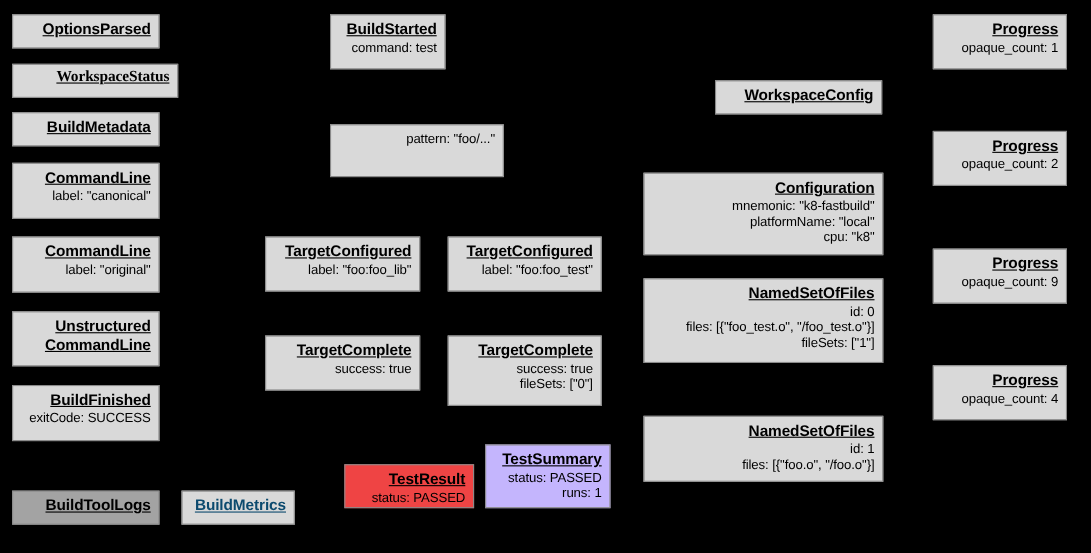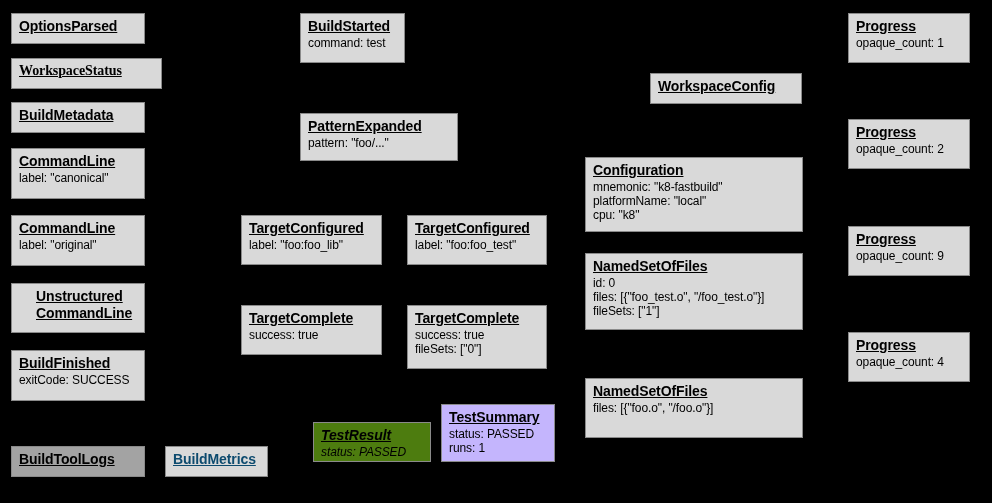--- a/index.html
+++ b/index.html
@@ -8,20 +8,21 @@
     padding: 0;
     background: #000000;
   }
   #canvas {
     position: relative;
     width: 992px;
     height: 503px;
     background: #000000;
     overflow: hidden;
     font-family: "Liberation Sans", sans-serif;
+    text-align: right;
   }
   .node {
     position: absolute;
     box-sizing: border-box;
     background: #d9d9d9;
     border: 1px solid #8a8a8a;
     color: #000000;
     padding: 4px 7px 5px 7px;
     line-height: 1.18;
   }
@@ -83,21 +84,20 @@
     <div class="node" style="left: 165px; top: 446px; width: 103px; height: 31px; background: rgb(217, 217, 217); border-color: rgb(138, 138, 138); color: #0c4a6e;">
       <div class="node-title">BuildMetrics</div>
     </div>
     <div class="node" style="left: 300px; top: 13px; width: 105px; height: 50px; background: rgb(217, 217, 217); border-color: rgb(138, 138, 138); color: rgb(0, 0, 0);">
       <div class="node-title">BuildStarted</div>
       <div class="node-attrs">
         <div class="attr">command: test</div>
       </div>
     </div>
     <div class="node" style="left: 300px; top: 113px; width: 158px; height: 48px; background: rgb(217, 217, 217); border-color: rgb(138, 138, 138); color: rgb(0, 0, 0);">
-      <div class="node-title">PatternExpanded</div>
       <div class="node-attrs">
         <div class="attr">pattern: "foo/..."</div>
       </div>
     </div>
     <div class="node" style="left: 241px; top: 215px; width: 141px; height: 50px; background: rgb(217, 217, 217); border-color: rgb(138, 138, 138); color: rgb(0, 0, 0);">
       <div class="node-title">TargetConfigured</div>
       <div class="node-attrs">
         <div class="attr">label: "foo:foo_lib"</div>
       </div>
     </div>
@@ -113,21 +113,21 @@
         <div class="attr">success: true</div>
       </div>
     </div>
     <div class="node" style="left: 407px; top: 305px; width: 140px; height: 64px; background: rgb(217, 217, 217); border-color: rgb(138, 138, 138); color: rgb(0, 0, 0);">
       <div class="node-title">TargetComplete</div>
       <div class="node-attrs">
         <div class="attr">success: true</div>
         <div class="attr">fileSets: ["0"]</div>
       </div>
     </div>
-    <div class="node" style="left: 313px; top: 422px; width: 118px; height: 40px; background: #4d7c0f; border-color: rgb(138, 138, 138); color: rgb(0, 0, 0); font-style: italic;">
+    <div class="node" style="left: 313px; top: 422px; width: 118px; height: 40px; background: #ef4444; border-color: rgb(138, 138, 138); color: rgb(0, 0, 0);">
       <div class="node-title">TestResult</div>
       <div class="node-attrs">
         <div class="attr">status: PASSED</div>
       </div>
     </div>
     <div class="node" style="left: 441px; top: 404px; width: 114px; height: 58px; background: #c4b5fd; border-color: rgb(138, 138, 138); color: rgb(0, 0, 0);">
       <div class="node-title">TestSummary</div>
       <div class="node-attrs">
         <div class="attr">status: PASSED</div>
         <div class="attr">runs: 1</div>
@@ -148,20 +148,21 @@
       <div class="node-title">NamedSetOfFiles</div>
       <div class="node-attrs">
         <div class="attr">id: 0</div>
         <div class="attr">files: [{"foo_test.o", "/foo_test.o"}]</div>
         <div class="attr">fileSets: ["1"]</div>
       </div>
     </div>
     <div class="node" style="left: 585px; top: 378px; width: 218px; height: 60px; background: rgb(217, 217, 217); border-color: rgb(138, 138, 138); color: rgb(0, 0, 0);">
       <div class="node-title">NamedSetOfFiles</div>
       <div class="node-attrs">
+        <div class="attr">id: 1</div>
         <div class="attr">files: [{"foo.o", "/foo.o"}]</div>
       </div>
     </div>
     <div class="node" style="left: 848px; top: 13px; width: 122px; height: 50px; background: rgb(217, 217, 217); border-color: rgb(138, 138, 138); color: rgb(0, 0, 0);">
       <div class="node-title">Progress</div>
       <div class="node-attrs">
         <div class="attr">opaque_count: 1</div>
       </div>
     </div>
     <div class="node" style="left: 848px; top: 119px; width: 122px; height: 50px; background: rgb(217, 217, 217); border-color: rgb(138, 138, 138); color: rgb(0, 0, 0);">

